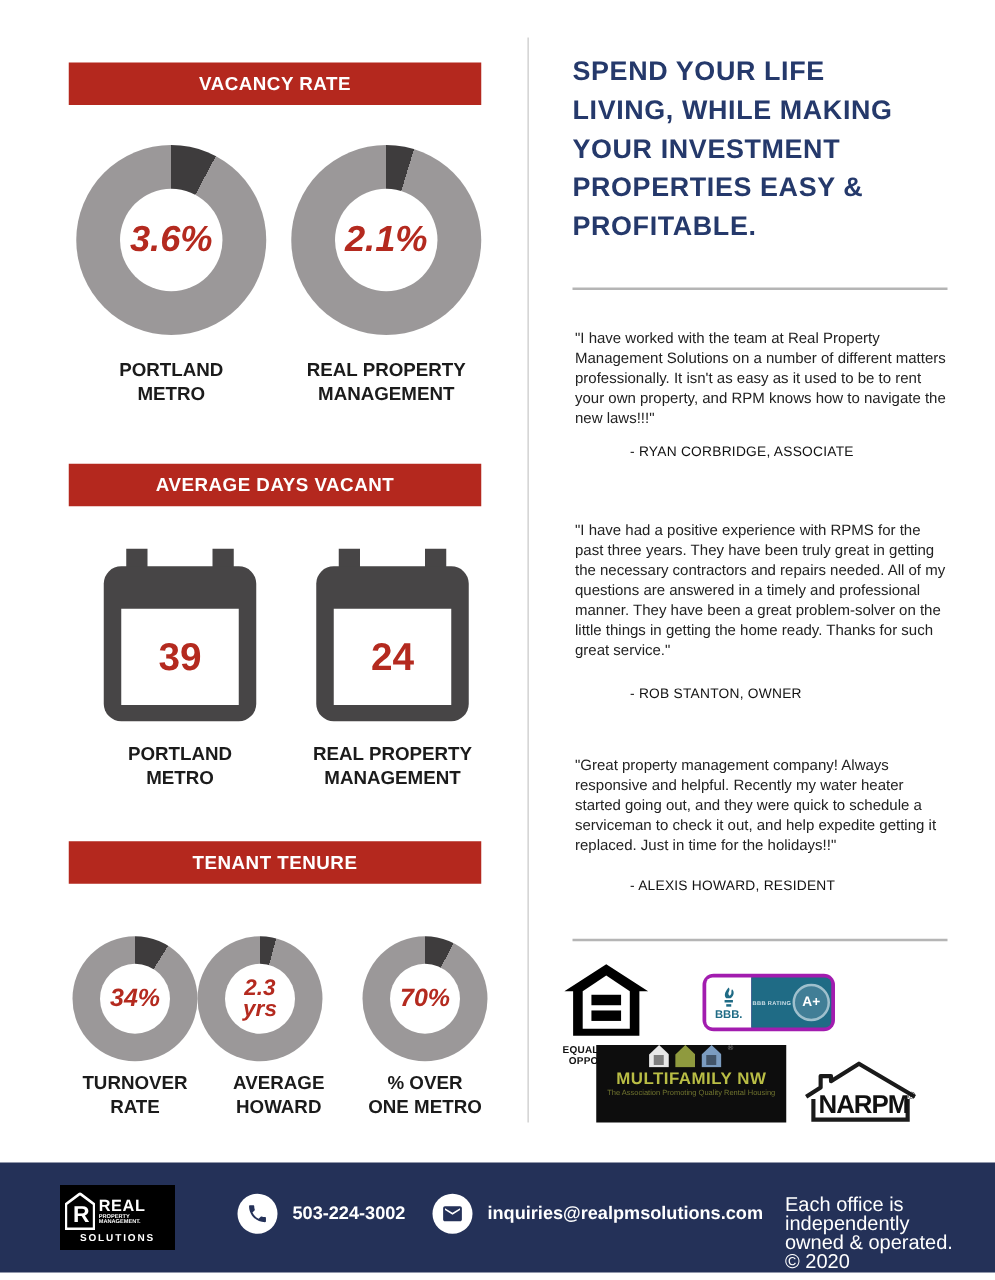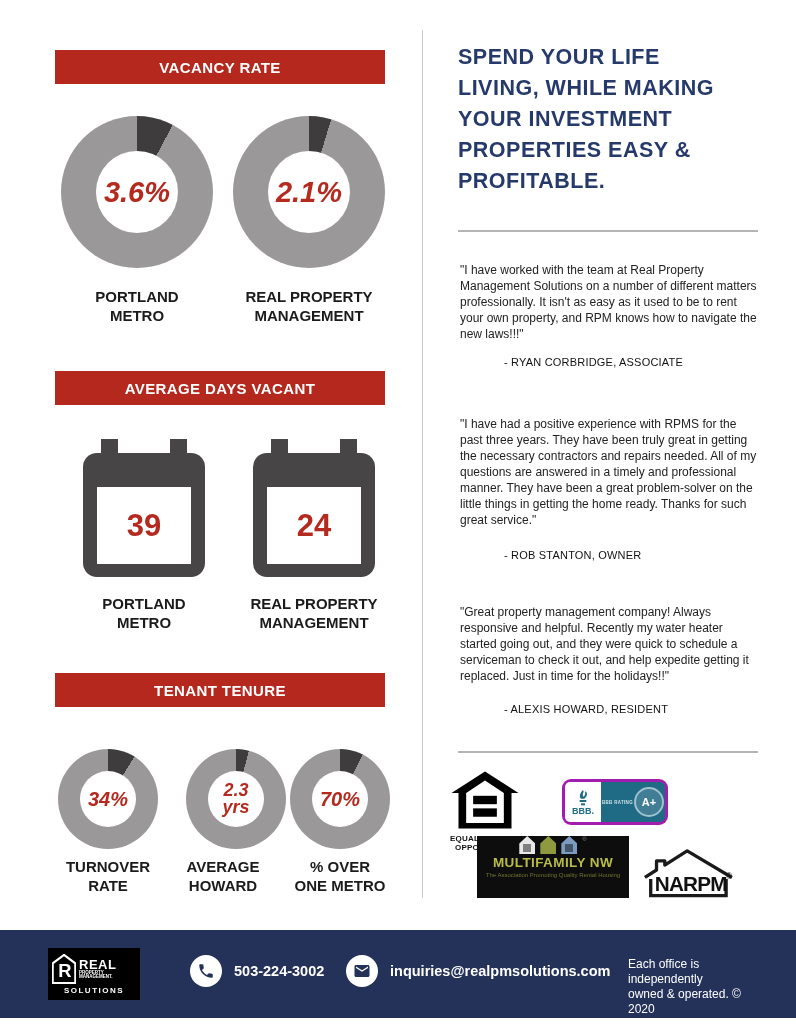--- a/index.html
+++ b/index.html
@@ -59,21 +59,21 @@
   .f-logo{position:absolute;left:48px;top:18px;width:92px;height:52px;background:#000;color:#fff;
           display:flex;flex-direction:column;justify-content:center;padding:2px 4px;box-sizing:border-box;}
   .f-logo-row{display:flex;align-items:center;gap:3px;}
   .f-logo-col{display:flex;flex-direction:column;line-height:1;}
   .f-l1{font-size:13px;font-weight:bold;letter-spacing:.5px;}
   .f-l2{font-size:4.5px;font-weight:bold;}
   .f-l4{font-size:8px;font-weight:bold;letter-spacing:1.5px;margin-top:2px;text-align:center;}
   .f-circle{position:absolute;top:25px;width:32px;height:32px;border-radius:50%;background:#fff;
             display:flex;align-items:center;justify-content:center;}
   .f-text{position:absolute;top:33px;color:#fff;font-weight:bold;font-size:14.5px;}
-  .f-note{position:absolute;left:628px;top:27px;width:140px;color:#fff;font-size:12px;line-height:15px;}
+  .f-note{position:absolute;left:628px;top:27px;width:140px;color:#fff;font-size:16px;line-height:15px;}
 </style>
 </head>
 <body>
 
 <div class="page">
 
   <div class="banner" style="top:50px;">
     <span>VACANCY RATE</span>
   </div>
 
@@ -127,21 +127,21 @@
 
   <div class="banner" style="top:673px;">
     <span>TENANT TENURE</span>
   </div>
 
   <div class="donut donut-sm" style="left:58px;top:749px;background:conic-gradient(#3e3c3d 0deg 32deg,#9b9899 32deg 360deg);">
     <div class="hole">
       <span class="val-sm">34%</span>
     </div>
   </div>
-  <div class="donut donut-sm" style="left:186px;top:749px;background:conic-gradient(#3e3c3d 0deg 15deg,#9b9899 15deg 360deg);">
+  <div class="donut donut-sm" style="left:158px;top:749px;background:conic-gradient(#3e3c3d 0deg 15deg,#9b9899 15deg 360deg);">
     <div class="hole">
       <span class="val-sm2">2.3</span>
       <span class="val-sm2">yrs</span>
     </div>
   </div>
   <div class="donut donut-sm" style="left:290px;top:749px;background:conic-gradient(#3e3c3d 0deg 27deg,#9b9899 27deg 360deg);">
     <div class="hole">
       <span class="val-sm">70%</span>
     </div>
   </div>

